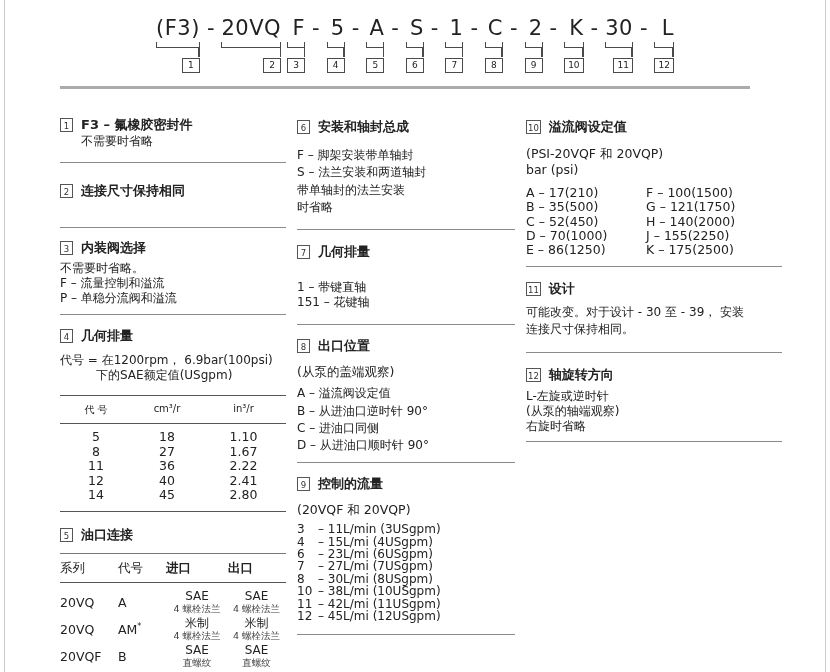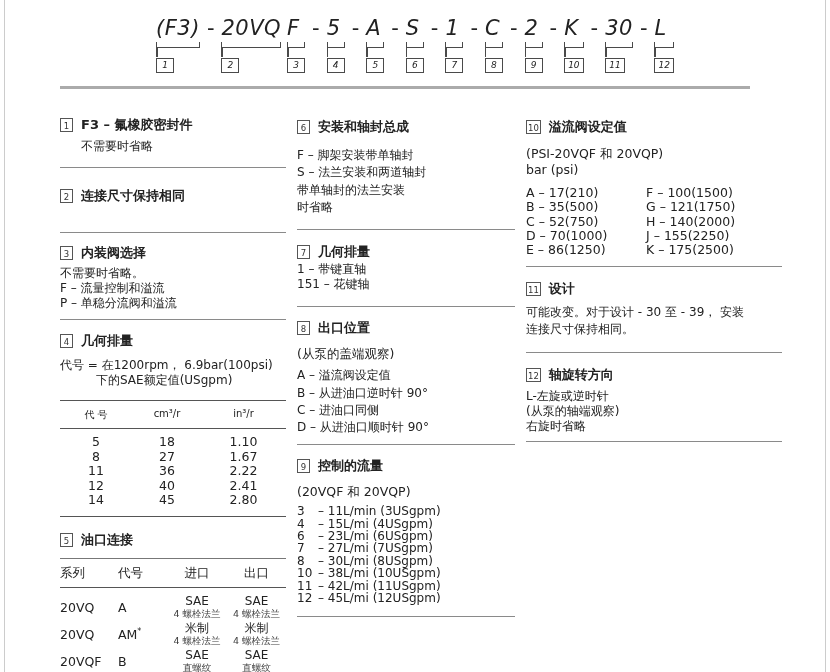--- a/index.html
+++ b/index.html
@@ -4,21 +4,21 @@
 <style>
   html,body{margin:0;padding:0;background:#fff;}
   .page{position:relative;width:830px;height:672px;background:#ffffff;overflow:hidden;
         font-family:"DejaVu Sans","Liberation Sans",sans-serif;color:#222;}
   .edge{position:absolute;top:0;bottom:0;width:1px;background:#cccccc;}
   .edge-left{left:4px;}
   .edge-right{left:825px;}
 
   
   .code-row{position:absolute;top:16px;left:0;width:100%;display:flex;justify-content:center;align-items:flex-start;}
-  .seg{display:flex;flex-direction:column;align-items:flex-start;margin:0 3px;font-style:italic;}
+  .seg{display:flex;flex-direction:column;align-items:flex-end;margin:0 3px;}
   .seg-text{font-size:21px;line-height:24px;letter-spacing:.5px;white-space:nowrap;}
   .code-dash{font-size:21px;line-height:24px;margin:0 4px;}
   .bracket{align-self:stretch;height:5px;border-left:1.5px solid #4a4a4a;border-right:1.5px solid #4a4a4a;border-bottom:1.5px solid #4a4a4a;margin-top:2px;}
   .stem{width:1.5px;height:9px;background:#4a4a4a;}
   .codebox{min-width:10px;height:13px;border:1px solid #4a4a4a;font-size:9px;line-height:13px;text-align:center;padding:0 3px;margin-top:1px;}
   .top-rule{position:absolute;left:60px;top:86px;width:690px;height:3px;background:#ababab;}
 
   
   .col{position:absolute;top:104px;}
   .col-left{left:60px;width:226px;}
@@ -39,21 +39,21 @@
   .disp-head span{text-align:center;}
   .disp-headrule{border-top:1.5px solid #555;}
   .disp-body{padding:6px 0 8px;}
   .disp-row{display:grid;grid-template-columns:72px 70px 83px;font-size:12.5px;line-height:14.6px;}
   .disp-row span{text-align:center;}
   .disp-bottom{border-top:1.5px solid #555;}
 
   
   .port-top{border-top:1px solid #777;margin-top:9px;}
   .port-head{display:grid;grid-template-columns:58px 48px 62px 57px;font-size:12.5px;padding:6px 0 5px;}
-  .port-head .c{text-align:center;}
+  .port-head .c{text-align:left;font-weight:bold;}
   .port-headrule{border-top:1.5px solid #555;}
   .port-body{padding-top:6px;}
   .port-row{display:grid;grid-template-columns:58px 48px 62px 57px;align-items:center;min-height:27px;}
   .port-series{font-size:12.5px;white-space:nowrap;}
   .port-code{font-size:12.5px;}
   .port-code sup{font-size:8px;}
   .port-cell{text-align:center;}
   .port-main{font-size:12px;line-height:13px;}
   .port-sub{font-size:9.5px;line-height:11px;color:#3d3d3d;white-space:nowrap;}
 
@@ -162,21 +162,21 @@
       </div>
     </div>
   <div class="top-rule"></div>
 
   <div class="col col-left">
 
     <div class="heading" style="margin-top:12px">
       <span class="nbox">1</span>
       <span class="htitle">F3 – 氟橡胶密封件</span>
     </div>
-    <div class="bodyline indent1" style="margin-top:5px">不需要时省略</div>
+    <div class="bodyline indent1" style="">不需要时省略</div>
     <div class="hr" style="margin-top:13px"></div>
 
     <div class="heading" style="margin-top:19px">
       <span class="nbox">2</span>
       <span class="htitle">连接尺寸保持相同</span>
     </div>
     <div class="hr" style="margin-top:27px"></div>
 
     <div class="heading" style="margin-top:11px">
       <span class="nbox">3</span>
@@ -296,21 +296,21 @@
         <div class="bodyline">S – 法兰安装和两道轴封</div>
         <div class="bodyline">带单轴封的法兰安装</div>
         <div class="bodyline">时省略</div>
       </div>
     <div class="hr" style="margin-top:12px"></div>
 
     <div class="heading" style="margin-top:13px">
       <span class="nbox">7</span>
       <span class="htitle">几何排量</span>
     </div>
-    <div class="lines15" style="margin-top:1px">
+    <div class="lines15" style="margin-top:19px">
         <div class="bodyline">1 – 带键直轴</div>
         <div class="bodyline">151 – 花键轴</div>
       </div>
     <div class="hr" style="margin-top:14px"></div>
 
     <div class="heading" style="margin-top:12px">
       <span class="nbox">8</span>
       <span class="htitle">出口位置</span>
     </div>
     <div class="sub" style="margin-top:9px">(从泵的盖端观察)</div>
@@ -369,21 +369,21 @@
     <div class="heading" style="margin-top:14px">
       <span class="nbox">10</span>
       <span class="htitle">溢流阀设定值</span>
     </div>
     <div class="sub" style="margin-top:10px">(PSI-20VQF 和 20VQP)</div>
     <div class="sub">bar (psi)</div>
     <div class="relief-cols">
       <div class="relief-col" id="relief-col1">
           <div class="bodyline">A – 17(210)</div>
           <div class="bodyline">B – 35(500)</div>
-          <div class="bodyline">C – 52(750)</div>
+          <div class="bodyline">C – 52(450)</div>
           <div class="bodyline">D – 70(1000)</div>
           <div class="bodyline">E – 86(1250)</div>
         </div>
       <div class="relief-col" id="relief-col2">
           <div class="bodyline">F – 100(1500)</div>
           <div class="bodyline">G – 121(1750)</div>
           <div class="bodyline">H – 140(2000)</div>
           <div class="bodyline">J – 155(2250)</div>
           <div class="bodyline">K – 175(2500)</div>
         </div>

